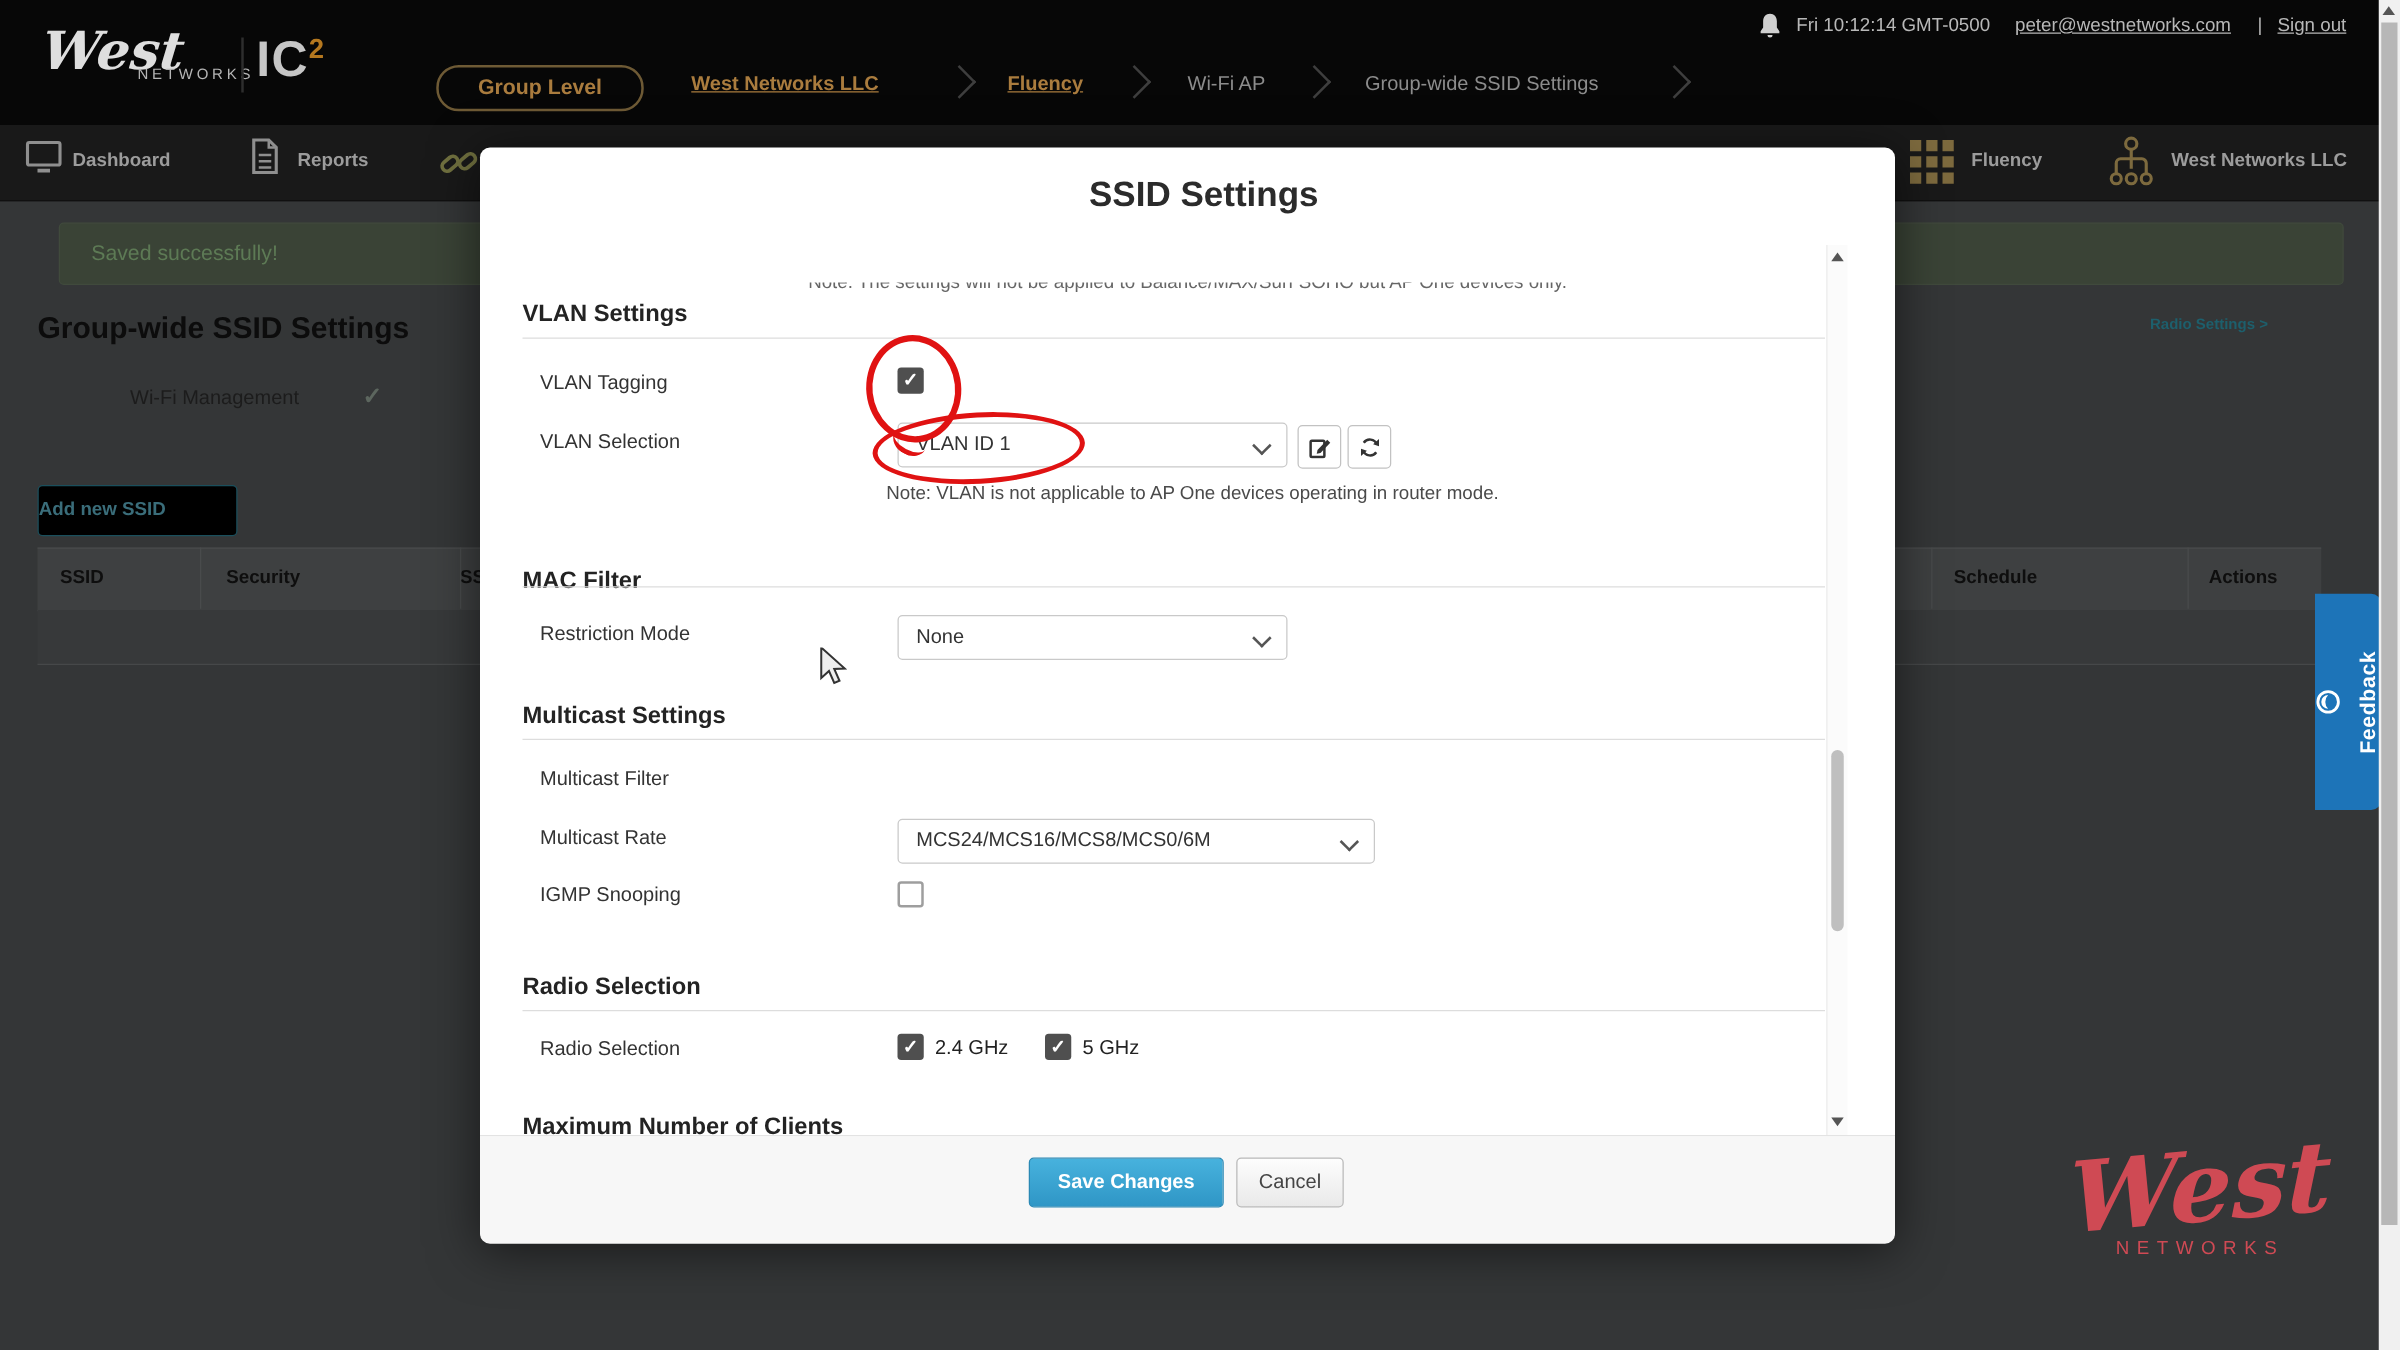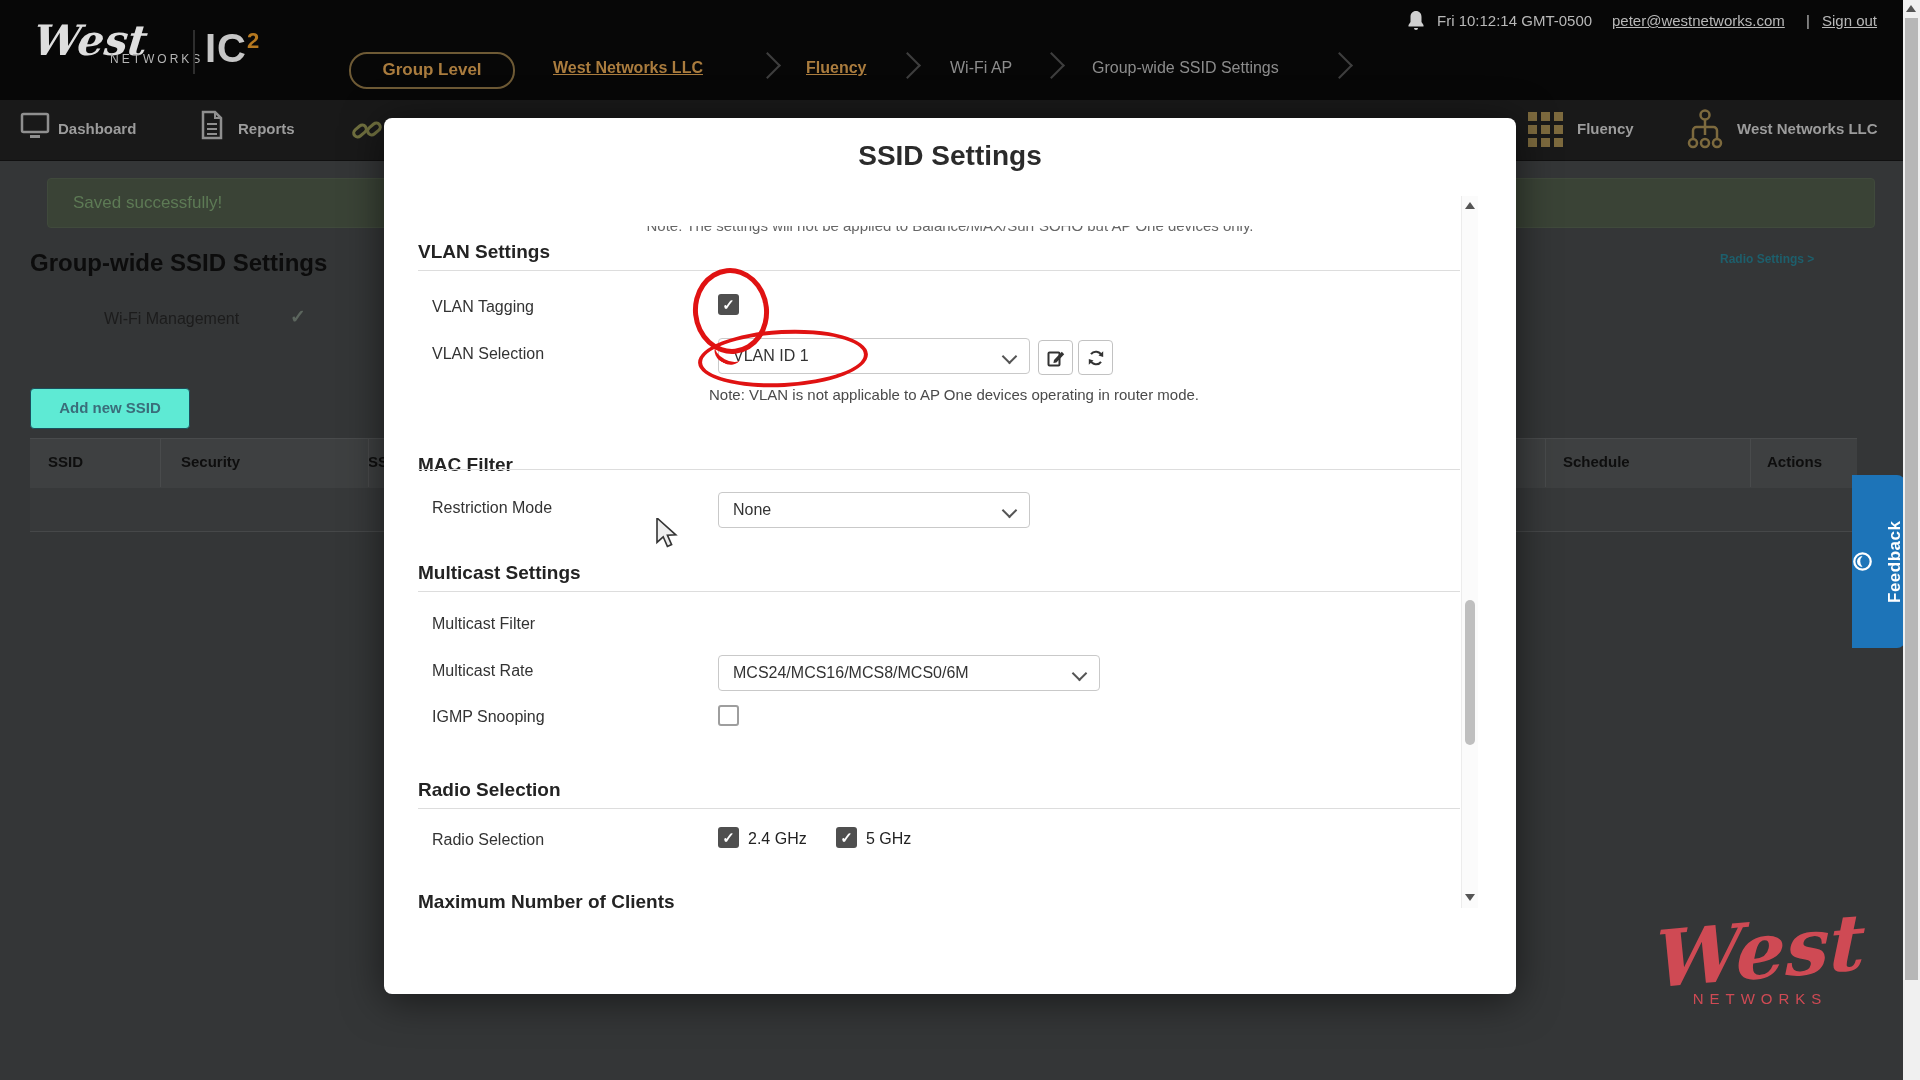--- a/index.html
+++ b/index.html
@@ -27,32 +27,32 @@
   .grid-icon{left:1528px;top:112px;display:grid;grid-template-columns:9px 9px 9px;grid-gap:4px;}
   .grid-icon i{width:9px;height:9px;background:#7d6a3e;display:block;}
 
   
   .banner{left:47px;top:178px;width:1828px;height:50px;background:#3a4336;border:1px solid #404a3c;
           border-radius:4px;color:#5d7a55;font-size:17px;line-height:48px;padding-left:25px;box-sizing:border-box;}
   .page-title{left:30px;top:249px;font-size:24px;font-weight:bold;color:#0c0c0c;}
   .radio-link{left:1720px;top:252px;font-size:12px;font-weight:bold;color:#1d5f6c;}
   .wifi-label{left:104px;top:310px;font-size:16px;color:#1c1c1c;}
   .wifi-check{left:290px;top:305px;font-size:19px;font-weight:bold;color:#5c665e;}
-  .add-btn{left:30px;top:388px;width:158px;height:39px;background:#5eead4;border:1px solid #1a4f5c;
-           border-radius:4px;color:#3a6d7a;font-weight:bold;font-size:15px;text-align:center;line-height:38px;}
+  .add-btn{left:30px;top:388px;width:158px;height:39px;background:#000000;border:1px solid #1a4f5c;
+           border-radius:4px;color:#3a6d7a;font-weight:bold;font-size:15px;text-align:left;line-height:38px;}
   .thead{left:30px;top:438px;width:1827px;height:49px;background:#3e4041;
          border-top:1px solid #494b4c;border-bottom:1px solid #494b4c;}
   .trow{left:30px;top:488px;width:1827px;height:43px;background:#37393a;border-bottom:1px solid #464849;}
   .th{top:453px;font-size:15px;font-weight:bold;color:#0e0e0e;}
   .tdiv{top:438px;width:1px;height:49px;background:#494b4c;}
 
   
   .modal{left:384px;top:118px;width:1132px;height:876px;background:#fff;border-radius:8px;
          box-shadow:0 6px 40px rgba(0,0,0,.55);}
-  .m-title{left:0;top:22px;width:1132px;text-align:center;font-size:28px;font-weight:bold;color:#2b2b2b;}
+  .m-title{left:0;top:22px;width:1132px;text-align:center;font-size:28px;font-weight:bold;color:#2b2b2b;padding-left:13px;}
   .m-clip-top{left:0;top:108px;width:1132px;height:15px;overflow:hidden;}
   .m-clip-top span{display:block;margin-top:-9px;text-align:center;font-size:15px;color:#666;white-space:nowrap;}
   .m-sec{left:34px;font-size:19px;font-weight:bold;color:#232323;}
   .m-hr{left:34px;width:1042px;height:1px;background:#ddd;}
   .m-label{left:48px;font-size:16px;color:#333;}
   .m-note{font-size:15px;color:#4a4a4a;}
   .sel{border:1px solid #c9c9c9;border-radius:4px;background:#fff;box-sizing:border-box;
        font-size:16px;color:#333;padding-left:14px;line-height:34px;height:36px;}
   .sel-arrow{position:absolute;right:14px;top:12px;width:9px;height:9px;
              border-right:2px solid #555;border-bottom:2px solid #555;transform:rotate(45deg);}
@@ -248,20 +248,24 @@
     <div class="abs m-label" style="left:482px;top:712px;color:#222">5 GHz</div>
 
     <div class="abs m-clip-bottom">Maximum Number of Clients</div>
 
     <div class="abs m-scroll">
       <div class="abs arr-up" style="left:3px;top:6px"></div>
       <div class="abs m-thumb"></div>
       <div class="abs arr-dn" style="left:3px;top:698px"></div>
     </div>
 
+    <div class="abs m-foot">
+      <div class="abs btn-save">Save Changes</div>
+      <div class="abs btn-cancel">Cancel</div>
+    </div>
   </div>
 
   <div class="abs feedback">
     <svg width="23" height="23" viewBox="0 0 23 23">
       <circle cx="11.5" cy="11.5" r="9" fill="none" stroke="#fff" stroke-width="2.5"></circle>
       <path d="M11.5 5.5a6 6 0 0 1 0 12 8.5 8.5 0 0 0 0-12z" fill="#fff"></path>
     </svg>
     <span>Feedback</span>
   </div>
 

